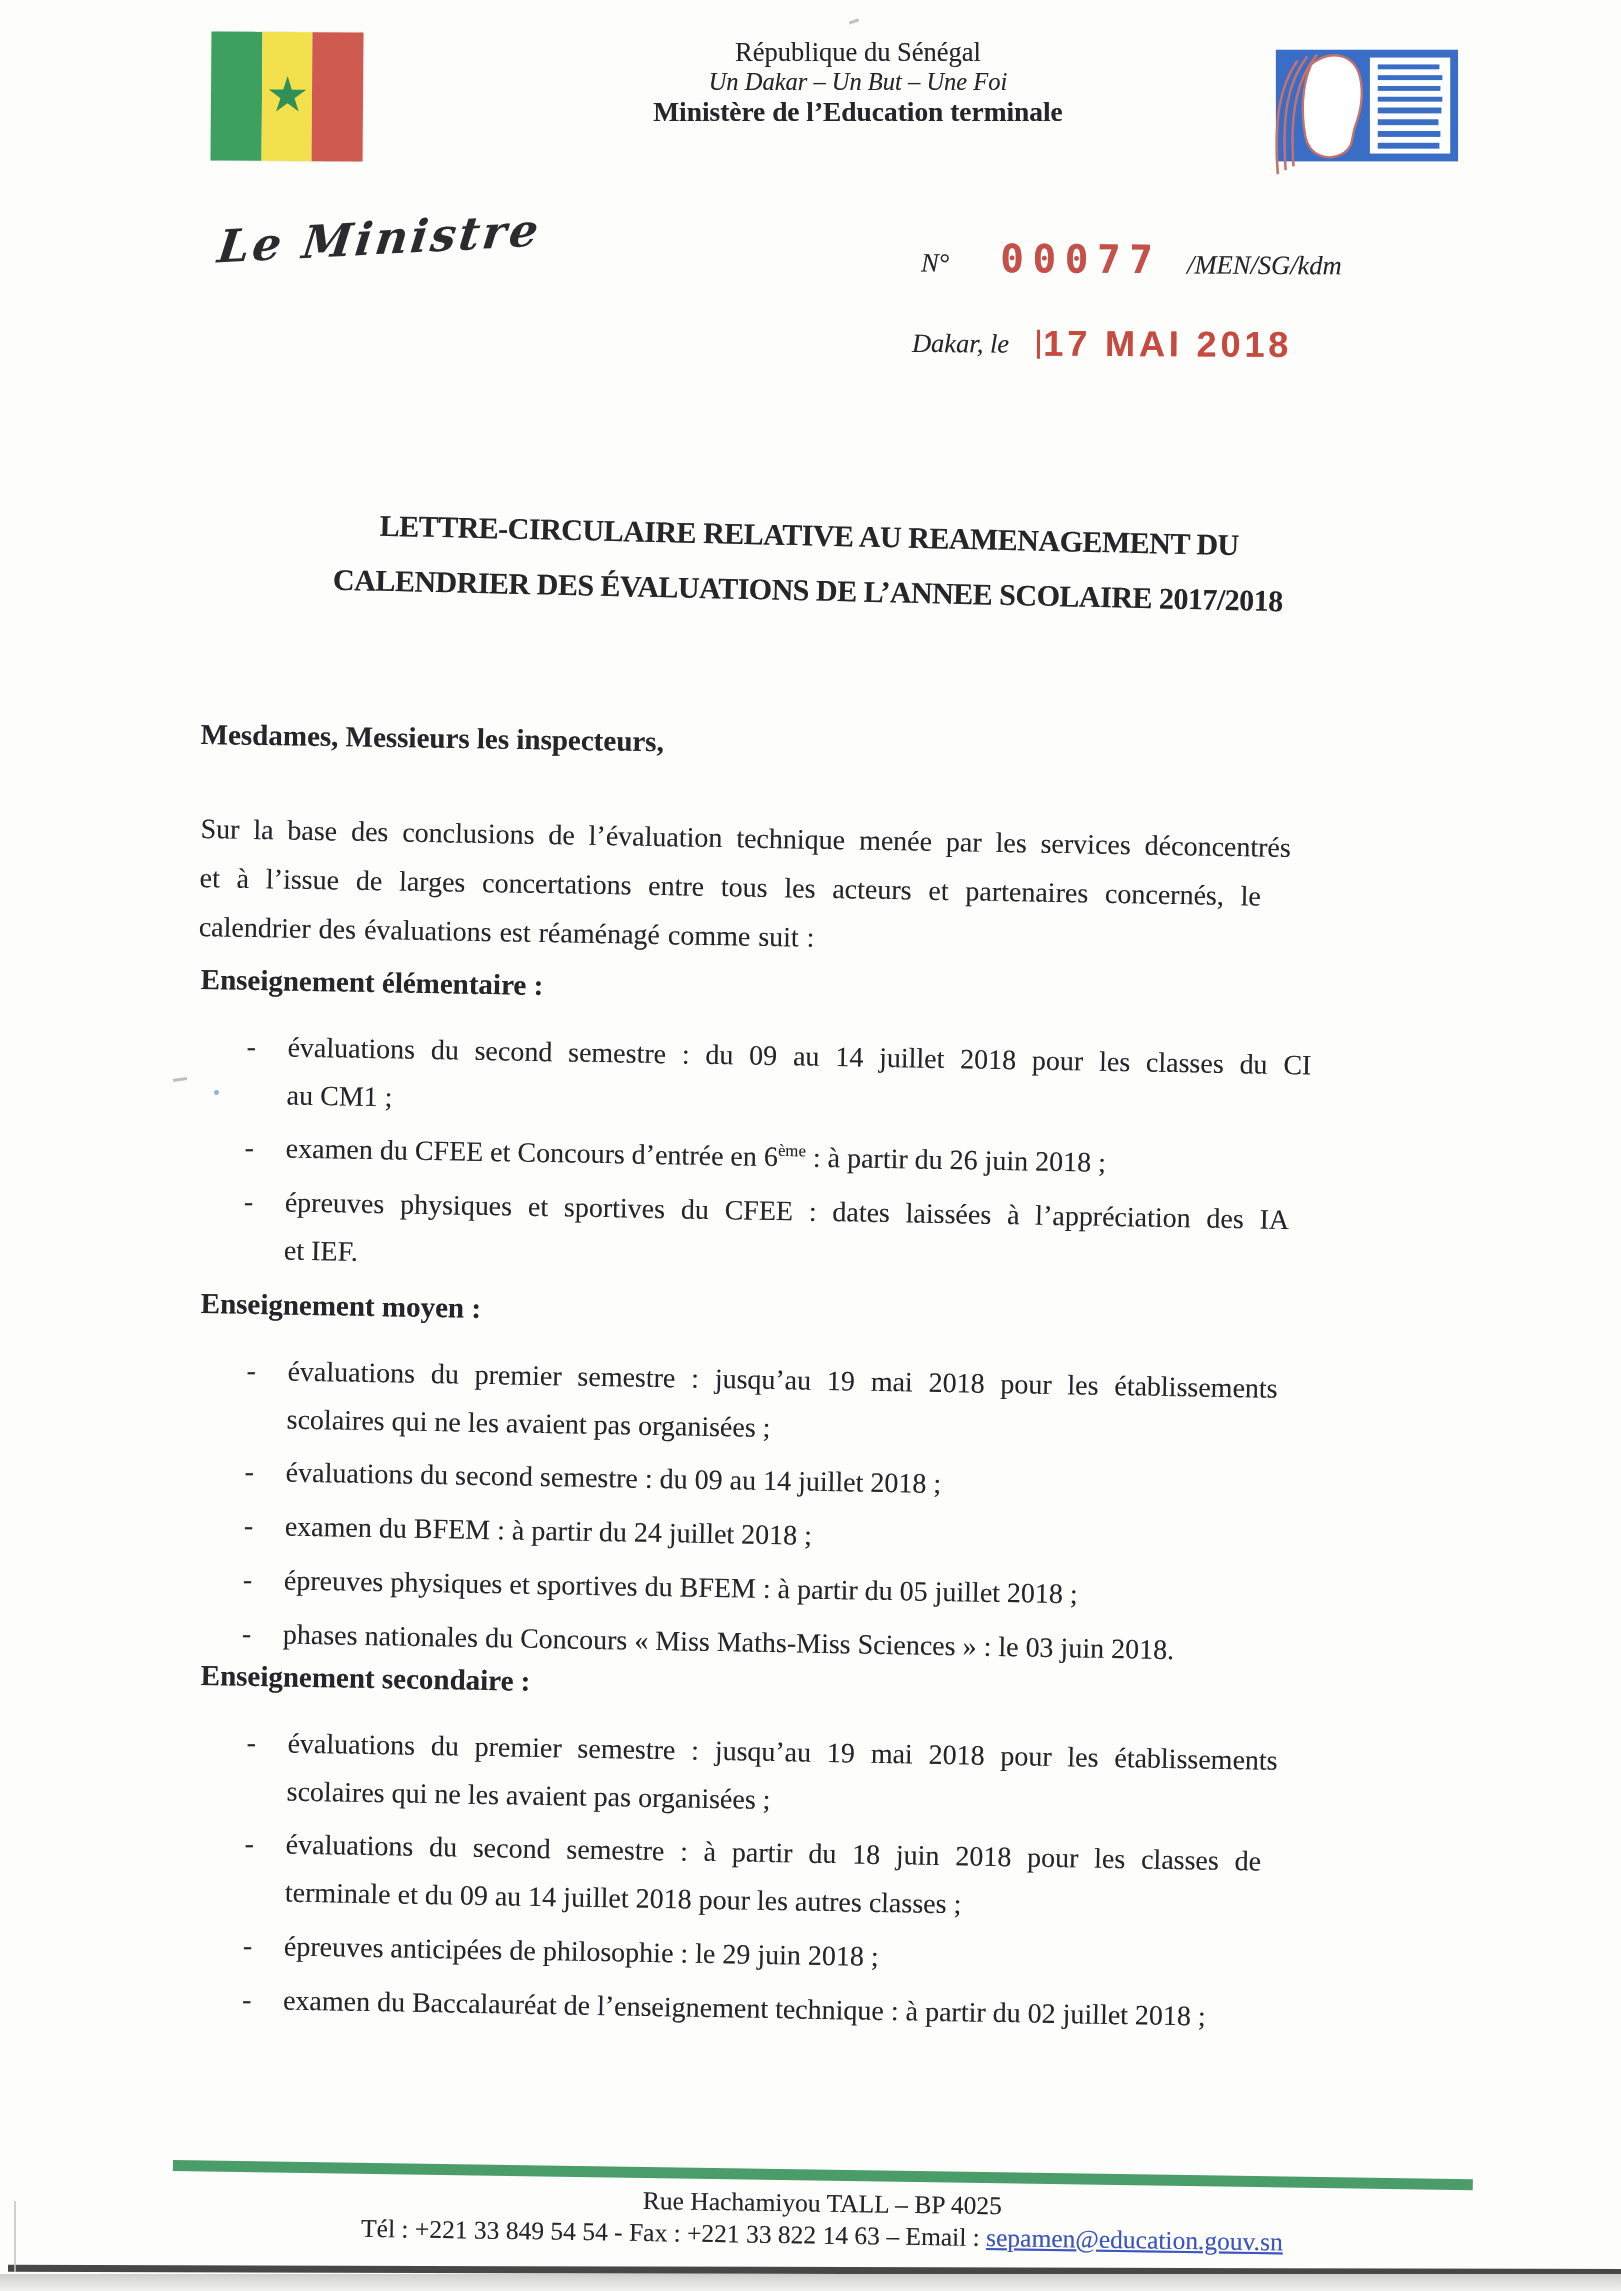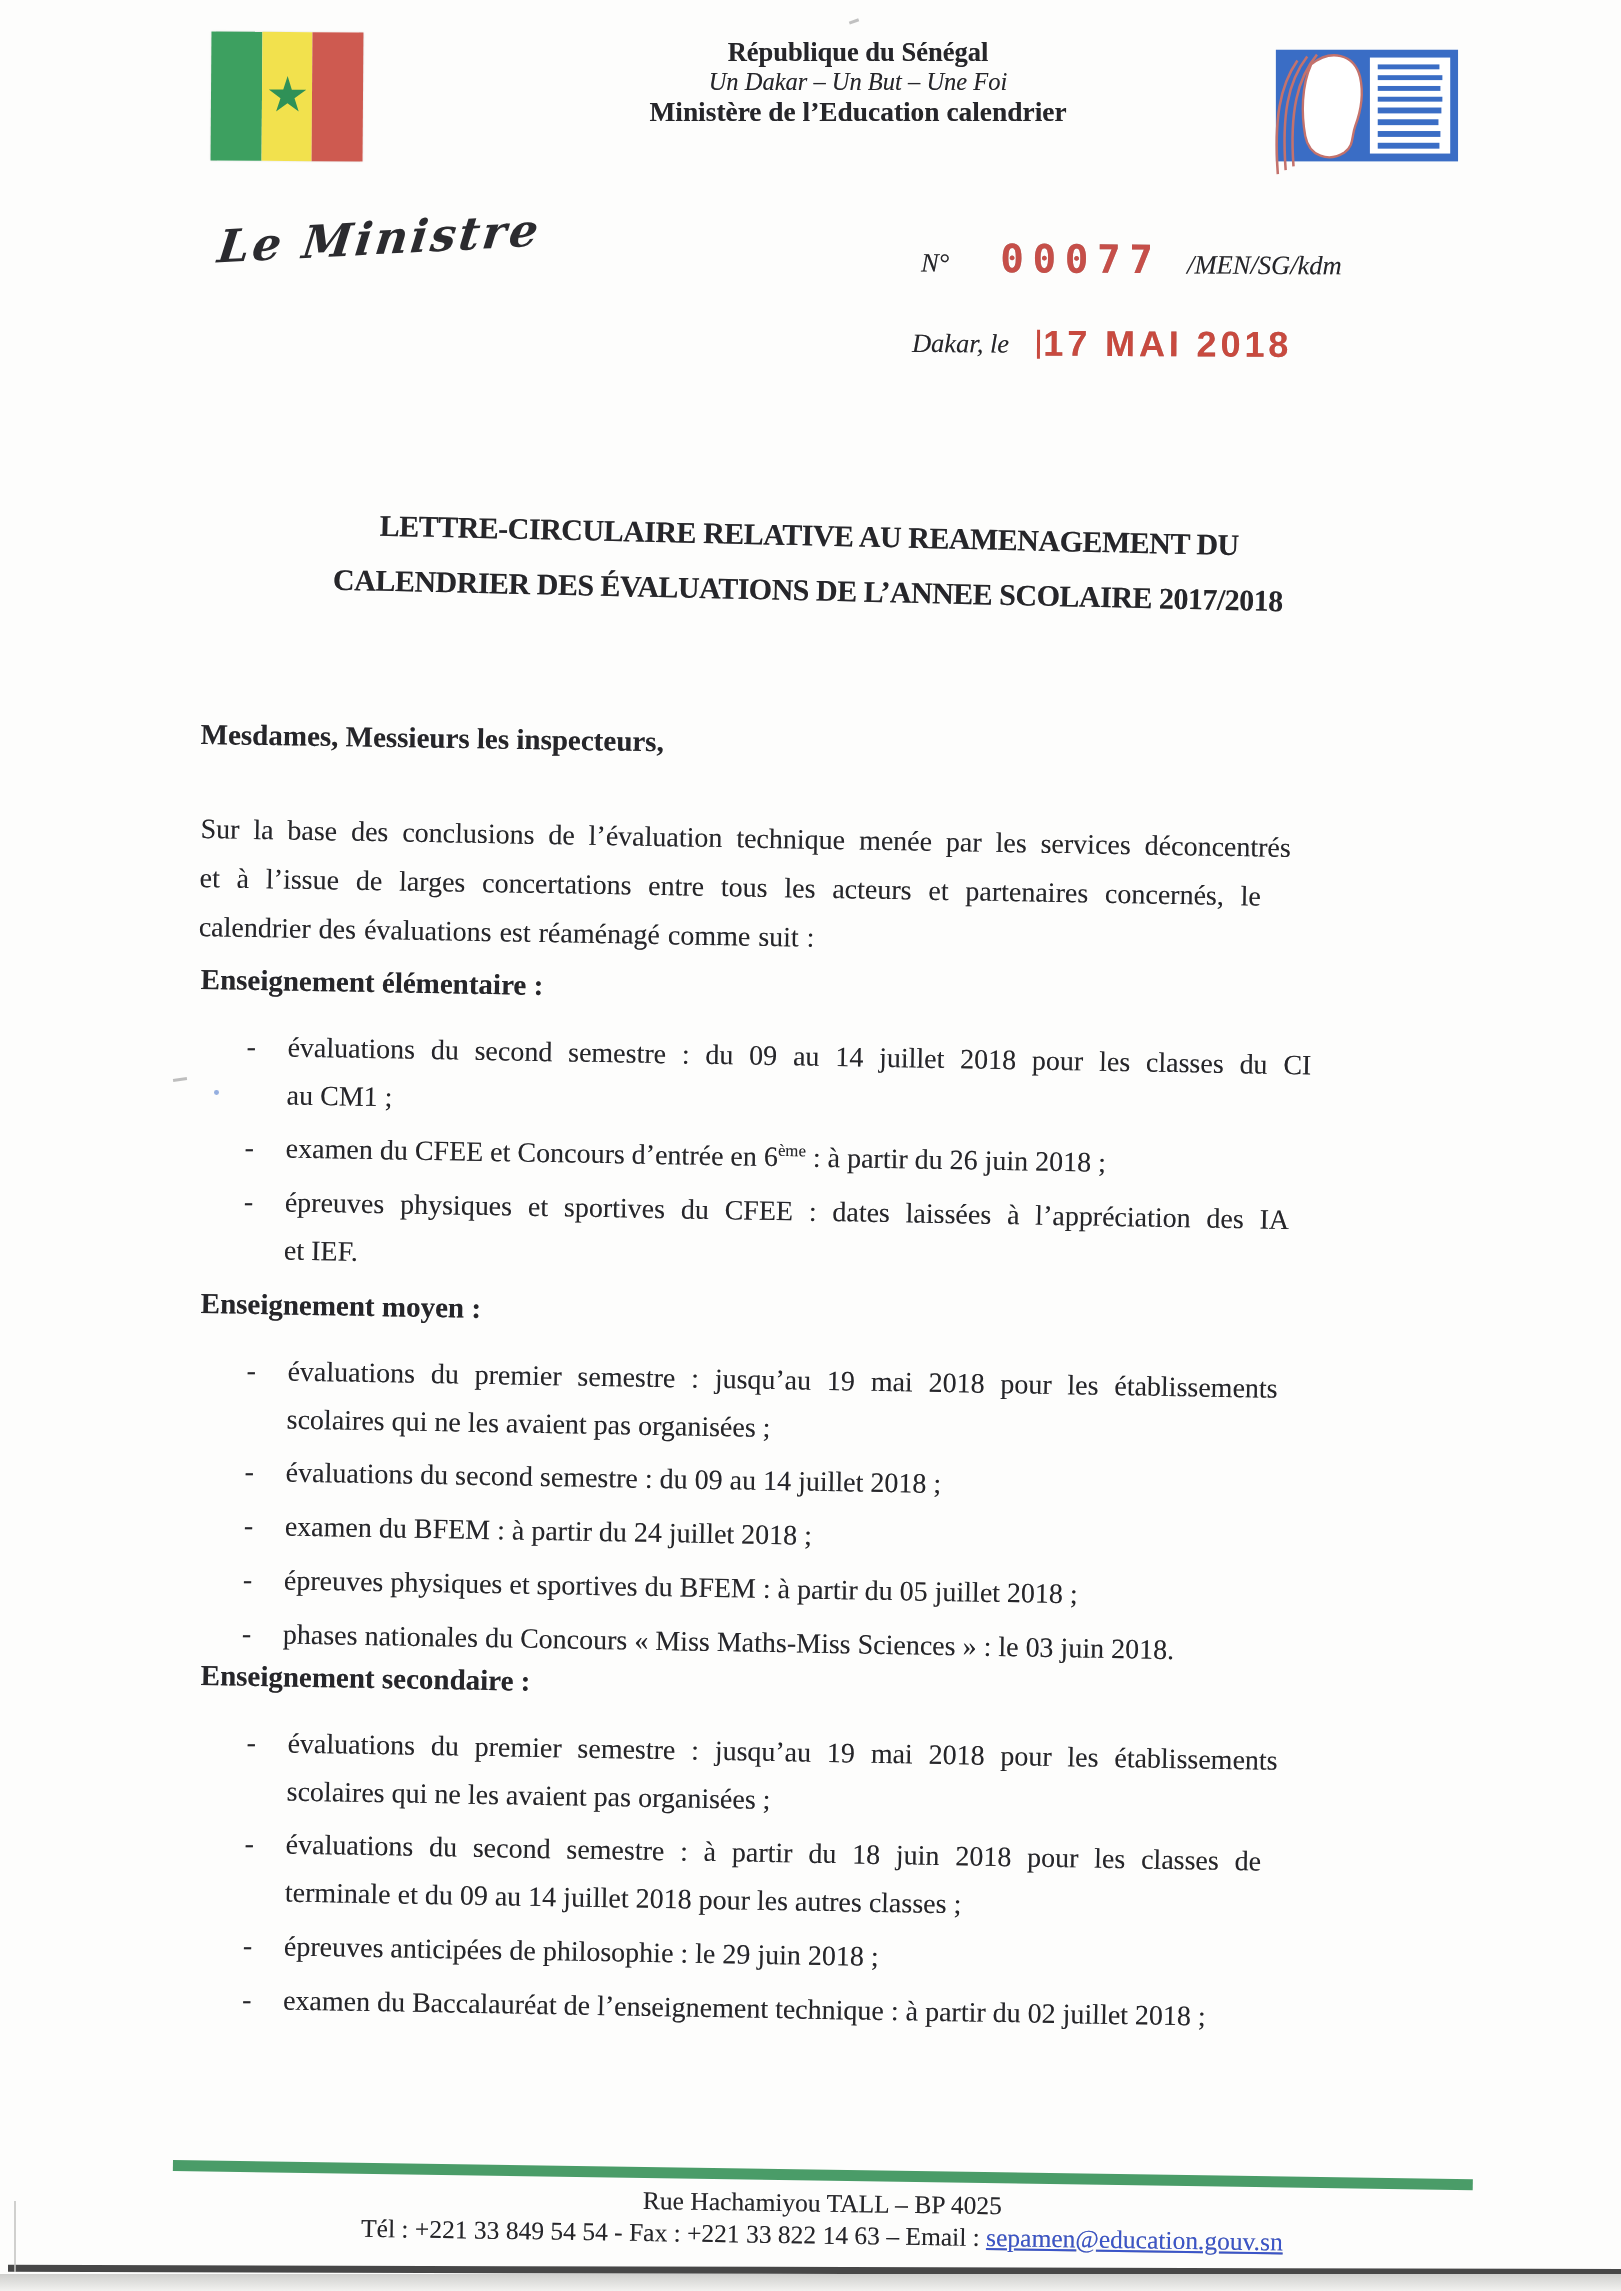--- a/index.html
+++ b/index.html
@@ -7,21 +7,21 @@
         font-family:"Liberation Serif","DejaVu Serif",serif;color:#26262a;}
   .txt{text-shadow:0 0 0.5px rgba(40,40,40,.38);}
 
   
   .flag{position:absolute;left:211px;top:32px;width:152px;height:129px;display:flex;
         box-shadow:0 0 2px rgba(0,0,0,.15);transform:rotate(.4deg);}
   .flag .band{flex:1;}
   .flag .star{position:absolute;left:57px;top:44px;width:39px;height:39px;background:#2f9157;
         clip-path:polygon(50% 0%,61% 35%,98% 35%,68% 57%,79% 91%,50% 70%,21% 91%,32% 57%,2% 35%,39% 35%);}
   .hdr-center{position:absolute;left:554px;top:37px;width:608px;text-align:center;line-height:30px;}
-  .hdr-rep{font-weight:bold;font-size:26.5px;}
+  .hdr-rep{font-weight:normal;font-size:26.5px;}
   .hdr-motto{font-style:italic;font-size:24.5px;}
   .hdr-min{font-weight:bold;font-size:27.4px;}
   .logo{position:absolute;left:1258px;top:37px;width:214px;height:143px;}
 
   
   .minister{position:absolute;left:218px;top:212px;font-family:"DejaVu Serif",serif;
         font-style:italic;font-weight:600;font-size:45px;letter-spacing:2.9px;
         transform:rotate(-3deg) skewX(-10deg);color:#2b2b2f;}
   .ref-row{position:absolute;left:921px;top:237px;display:flex;align-items:baseline;transform:rotate(.4deg);}
   .lbl-it{font-style:italic;font-size:26.5px;}
@@ -82,21 +82,21 @@
   <div class="flag">
     <div class="band" style="background:#3da060"></div>
     <div class="band" style="background:#f2e14d"></div>
     <div class="band" style="background:#ce5a50"></div>
     <div class="star"></div>
   </div>
 
   <div class="hdr-center txt">
     <div class="hdr-rep">République du Sénégal</div>
     <div class="hdr-motto">Un Dakar – Un But – Une Foi</div>
-    <div class="hdr-min">Ministère de l’Education calendrier</div>
+    <div class="hdr-min">Ministère de l’Education terminale</div>
   </div>
 
   <svg class="logo" viewBox="0 0 218 146">
     <rect x="18" y="13" width="186" height="114" fill="#3a6dc5"></rect>
     <rect x="114" y="21" width="82" height="98" fill="#ffffff"></rect>
     <g fill="#3a6dc5">
       <rect x="122" y="28" width="63" height="5"></rect>
       <rect x="122" y="39" width="66" height="5"></rect>
       <rect x="122" y="50" width="64" height="5"></rect>
       <rect x="122" y="61" width="66" height="5"></rect>

